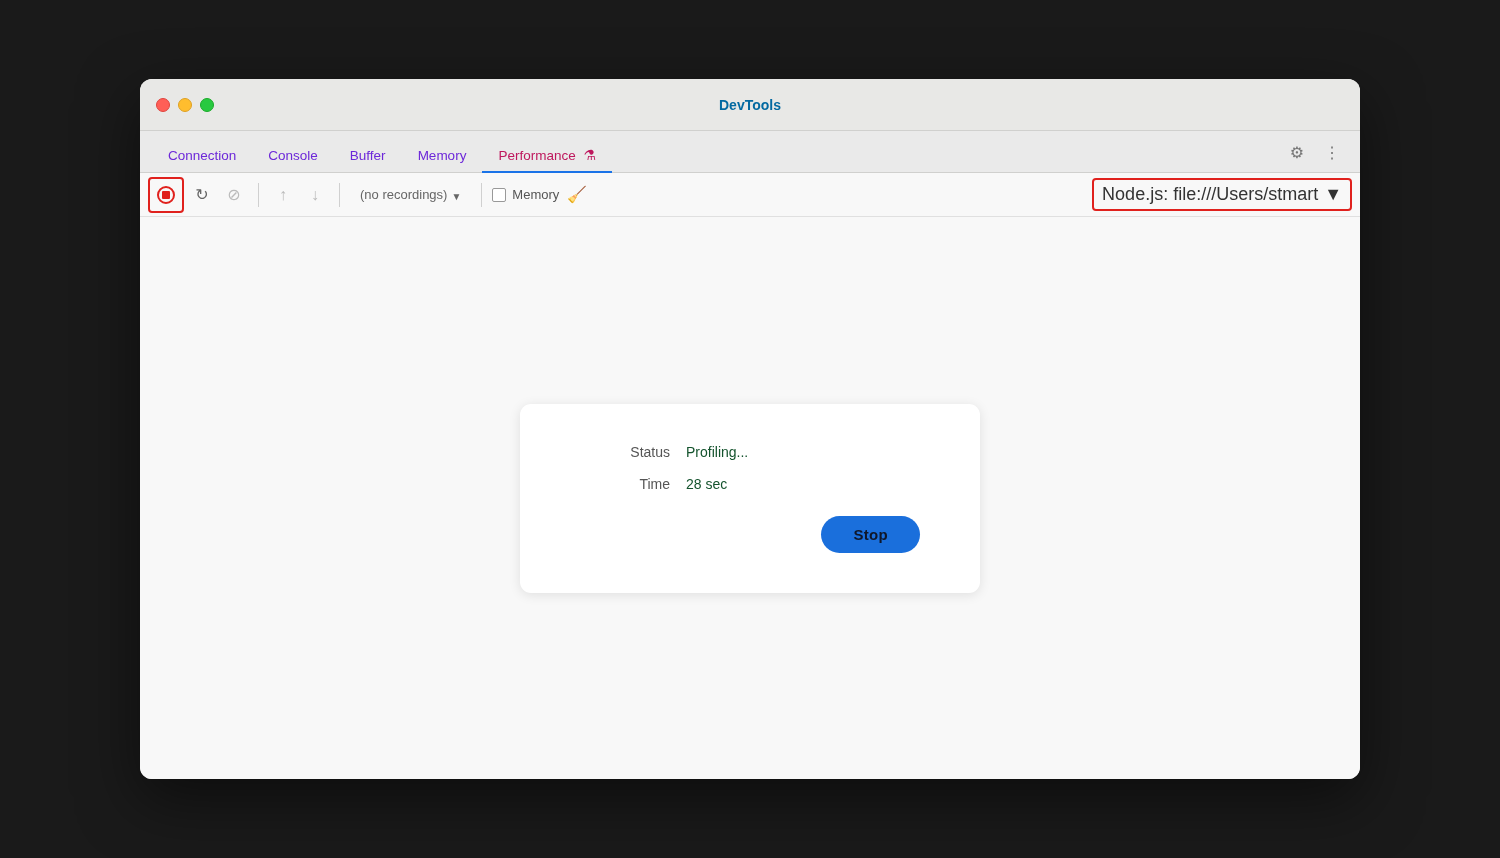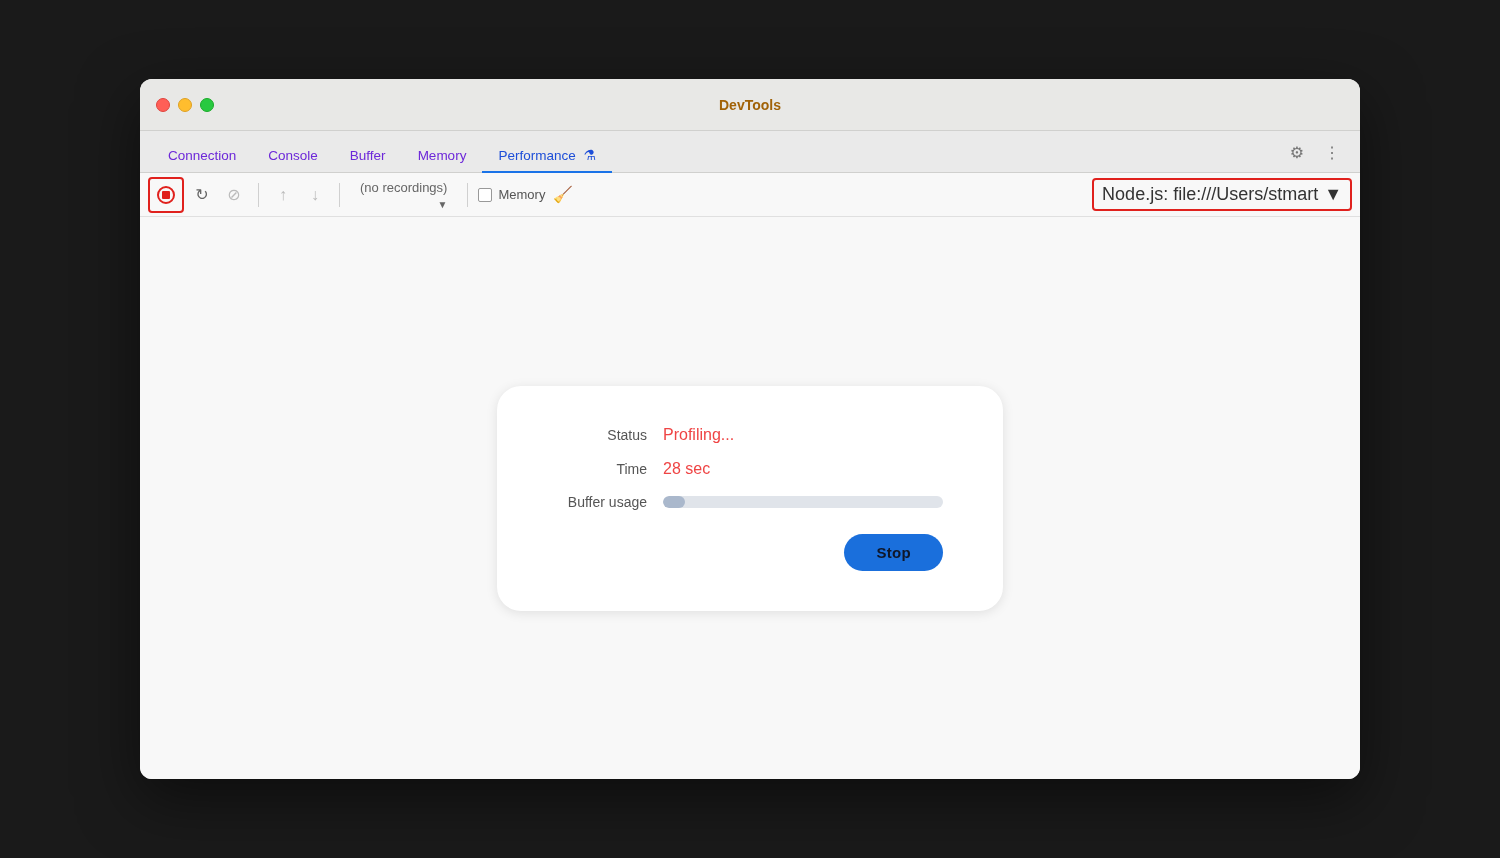--- a/index.html
+++ b/index.html
@@ -50,21 +50,21 @@
       height: 14px;
       border-radius: 50%;
     }
     .traffic-light.close { background: #ff5f57; border: 1px solid #e0443e; }
     .traffic-light.minimize { background: #ffbd2e; border: 1px solid #dea123; }
     .traffic-light.maximize { background: #28c940; border: 1px solid #1aab29; }
 
     .title-text {
       font-size: 14px;
       font-weight: 600;
-      color: #a16207;
+      color: #0369a1;
     }
 
     
     .tab-bar {
       background: #eaeaea;
       height: 42px;
       display: flex;
       align-items: flex-end;
       padding: 0 12px;
       border-bottom: 1px solid #d0d0ce;
@@ -76,21 +76,21 @@
       padding: 8px 16px;
       font-size: 13.5px;
       color: #6d28d9;
       cursor: pointer;
       border-bottom: 2px solid transparent;
       margin-bottom: -1px;
       white-space: nowrap;
     }
 
     .tab.active {
-      color: #1d4ed8;
+      color: #be185d;
       border-bottom: 2px solid #1a73e8;
       font-weight: 500;
     }
 
     .tab-flask {
       display: inline-block;
       margin-left: 4px;
       font-size: 14px;
     }
 
@@ -190,21 +190,20 @@
     .recordings-dropdown {
       display: flex;
       align-items: flex-end;
       gap: 4px;
       padding: 4px 10px;
       border: none;
       background: none;
       font-size: 13px;
       color: #666;
       cursor: pointer;
-      flex-direction: column;
     }
 
     .dropdown-arrow {
       color: #666;
       font-size: 10px;
     }
 
     .memory-check {
       display: flex;
       align-items: center;
@@ -267,21 +266,21 @@
       flex: 1;
       background: #f8f8f8;
       display: flex;
       align-items: center;
       justify-content: center;
     }
 
     
     .status-card {
       background: white;
-      border-radius: 24px;
+      border-radius: 11px;
       box-shadow: 0 2px 12px rgba(0,0,0,0.1);
       padding: 40px 60px 40px 50px;
       min-width: 460px;
     }
 
     .status-row {
       display: flex;
       align-items: center;
       margin-bottom: 16px;
       font-size: 15px;
@@ -293,22 +292,22 @@
 
     .status-label {
       text-align: right;
       min-width: 100px;
       margin-right: 16px;
       color: #555;
       font-size: 14px;
     }
 
     .status-value {
-      color: #ef4444;
-      font-size: 16px;
+      color: #14532d;
+      font-size: 14px;
     }
 
     .buffer-bar-container {
       width: 280px;
       height: 12px;
       background: #e0e4ea;
       border-radius: 6px;
       overflow: hidden;
     }
 
@@ -437,26 +436,20 @@
       <div class="status-row">
         <span class="status-label">Status</span>
         <span class="status-value">Profiling...</span>
       </div>
 
       <div class="status-row">
         <span class="status-label">Time</span>
         <span class="status-value">28 sec</span>
       </div>
 
-      <div class="status-row">
-        <span class="status-label">Buffer usage</span>
-        <div class="buffer-bar-container">
-          <div class="buffer-bar-fill" style="width: 8%;"></div>
-        </div>
-      </div>
 
       <div class="stop-btn-row">
         <button class="stop-btn">Stop</button>
       </div>
 
     </div>
 
   </div>
 </div>
 

